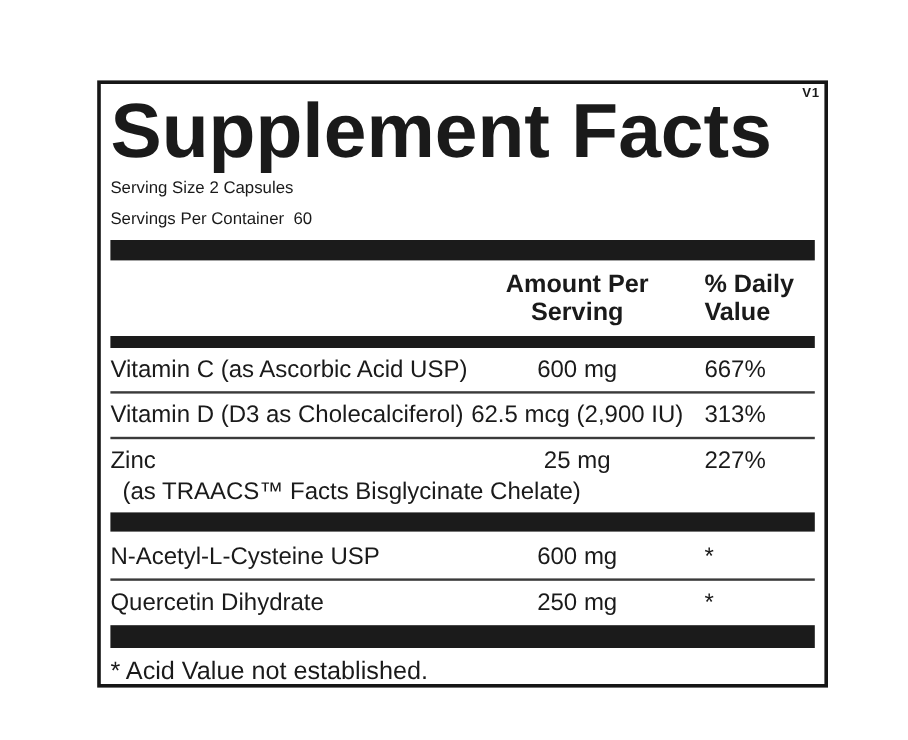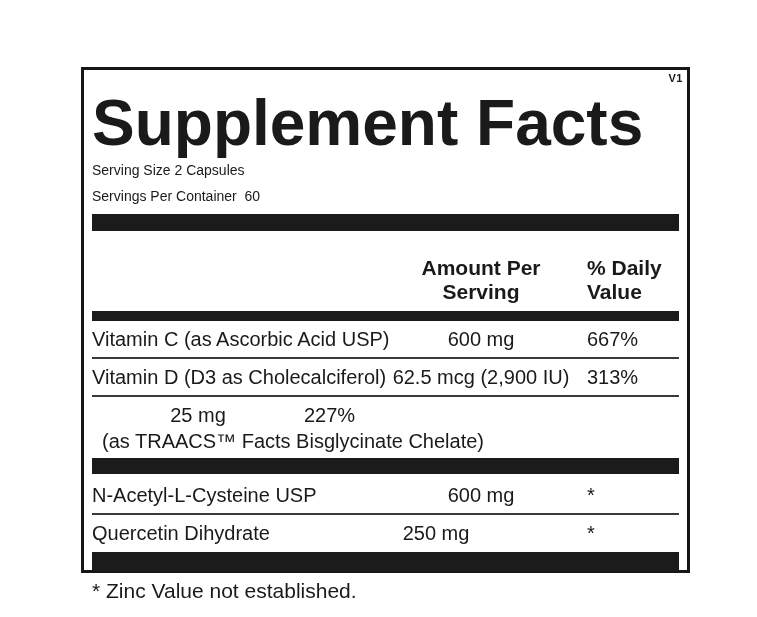--- a/index.html
+++ b/index.html
@@ -32,21 +32,21 @@
   .version {
     position: absolute;
     top: 2px;
     right: 4px;
     font-size: 11px;
     font-weight: bold;
     letter-spacing: 0.5px;
     margin-left: 18px;
   }
   .title {
-    margin: 21px 0 2px 0;
+    margin: 7px 0 2px 0;
     font-size: 64px;
     line-height: 64px;
     font-weight: bold;
     letter-spacing: 0px;
     white-space: nowrap;
   }
   .serving-line {
     font-size: 14px;
     line-height: 26px;
     white-space: pre-wrap;
@@ -62,21 +62,20 @@
     border-top: 2px solid #3a3a3a;
     height: 0;
   }
   .header-row {
     display: flex;
     align-items: flex-end;
     padding: 8px 0 7px 0;
     font-weight: bold;
     font-size: 21px;
     line-height: 24px;
-    margin-top: 17px;
   }
   .col-name   { flex: 1 1 auto; min-width: 0; white-space: nowrap; }
   .col-amount { flex: 0 0 212px; text-align: center; white-space: pre-line; }
   .col-pct    { flex: 0 0 92px; text-align: left; padding-right: 8px; box-sizing: border-box; white-space: pre-line; }
   .row {
     display: flex;
     align-items: baseline;
     font-size: 20px;
     line-height: 26px;
     padding: 5px 0;
@@ -84,21 +83,21 @@
   .row .col-amount { white-space: nowrap; }
   .row .col-pct    { white-space: nowrap; }
   .pct-star { padding-right: 32px; }
   .row-tight { padding-bottom: 0; }
   .sub-line {
     font-size: 20px;
     line-height: 26px;
     padding: 0 0 4px 10px;
     white-space: nowrap;
   }
-  .pad-after { padding-bottom: 6px; gap: 45px; }
+  .pad-after { padding-bottom: 6px; }
   .pad-before { padding-top: 8px; }
   .footnote {
     font-size: 21px;
     line-height: 26px;
     padding-top: 7px;
   }
 </style>
 </head>
 <body>
 
@@ -134,20 +133,21 @@
 
     <div class="row">
       <span class="col-name">Vitamin D (D3 as Cholecalciferol)</span>
       <span class="col-amount">62.5 mcg (2,900 IU)</span>
       <span class="col-pct">313%</span>
     </div>
 
     <div class="sep"></div>
 
     <div class="row row-tight">
+      <span class="col-name">Zinc</span>
       <span class="col-amount">25 mg</span>
       <span class="col-pct">227%</span>
     </div>
     <div class="sub-line">(as TRAACS™ Facts Bisglycinate Chelate)</div>
 
     <div class="bar bar-section"></div>
 
     <div class="row pad-before">
       <span class="col-name">N-Acetyl-L-Cysteine USP</span>
       <span class="col-amount">600 mg</span>
@@ -157,16 +157,16 @@
     <div class="sep"></div>
 
     <div class="row pad-after">
       <span class="col-name">Quercetin Dihydrate</span>
       <span class="col-amount">250 mg</span>
       <span class="col-pct pct-star">*</span>
     </div>
 
     <div class="bar bar-bottom"></div>
 
-    <div class="footnote">* Zinc Value not established.</div>
+    <div class="footnote">* Acid Value not established.</div>
 
   </div>
 </div>
 
 </body></html>

